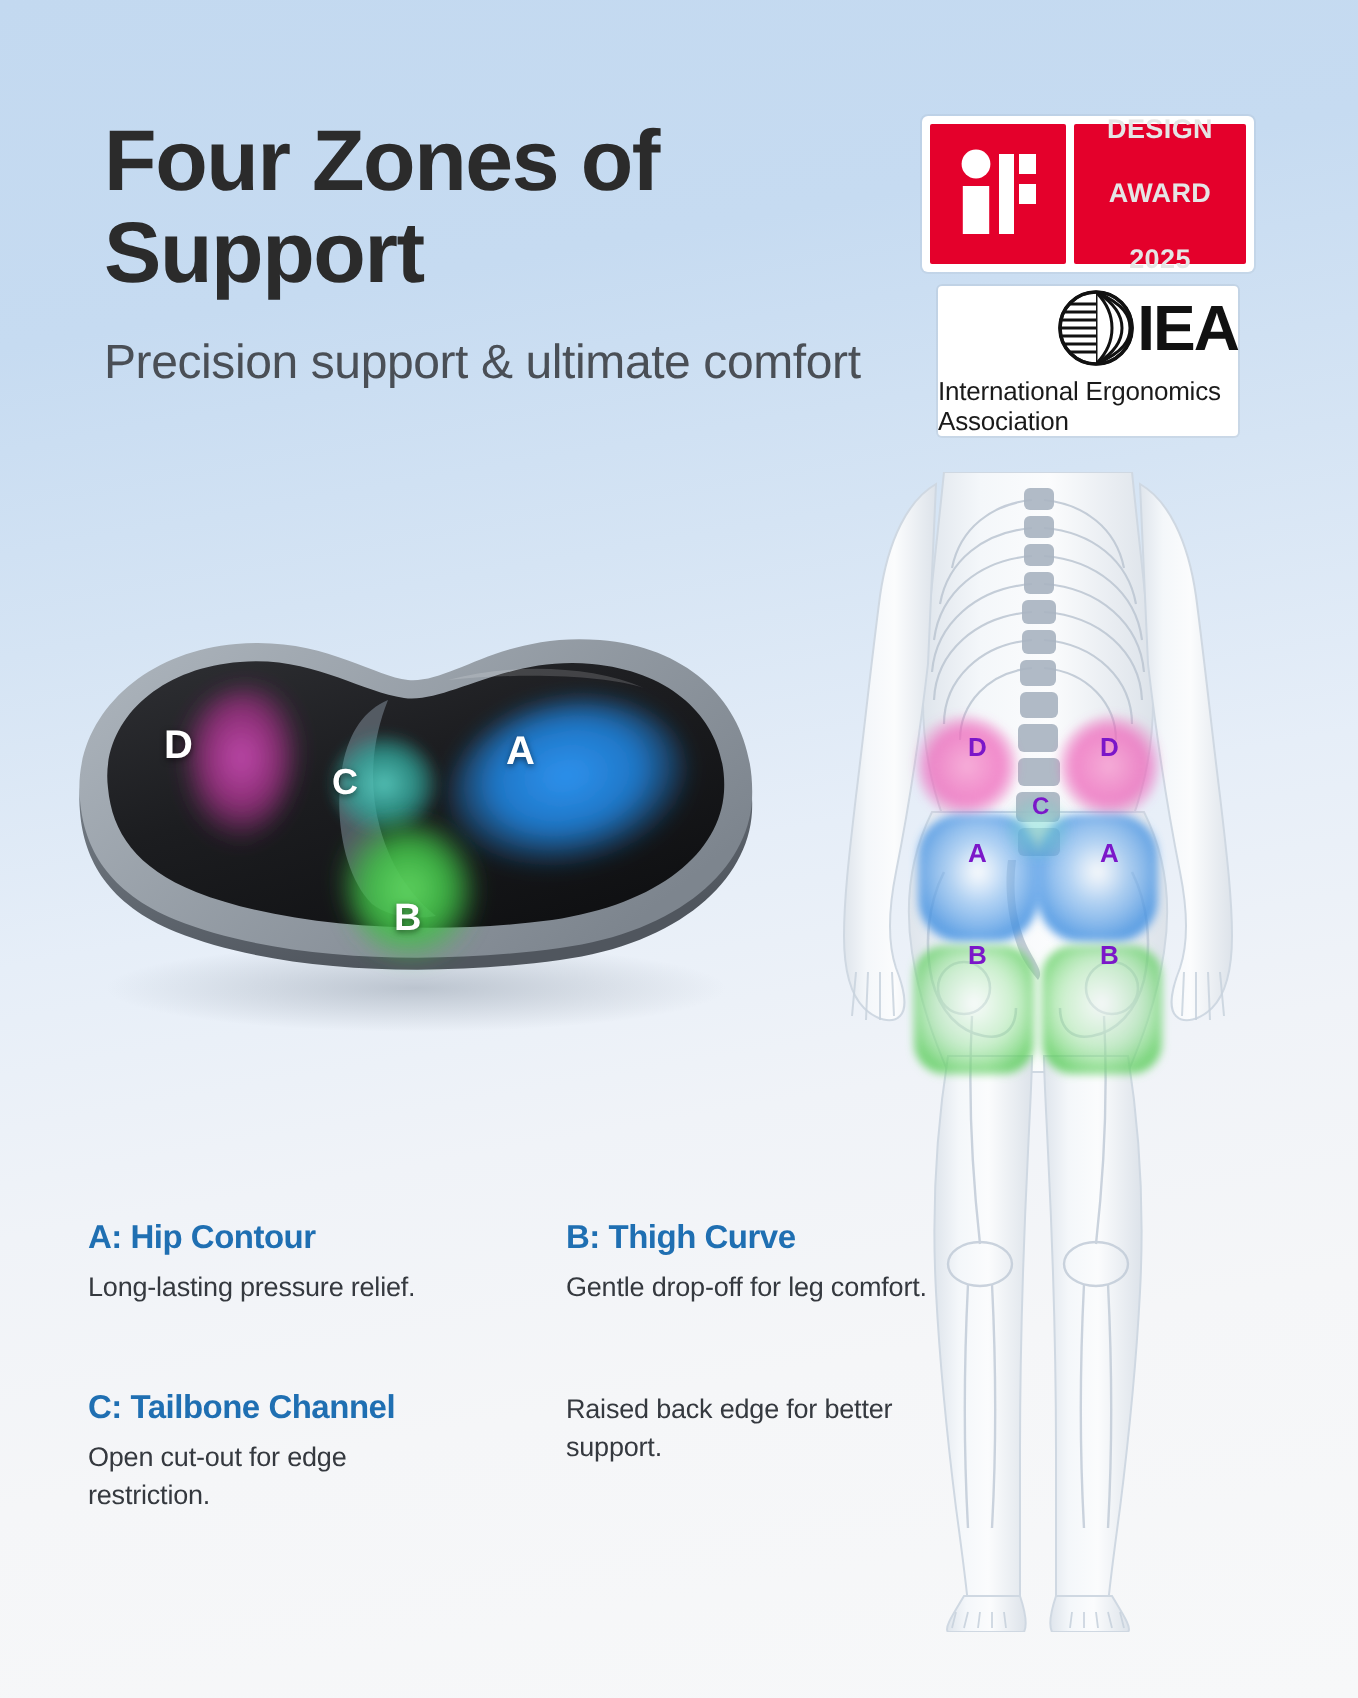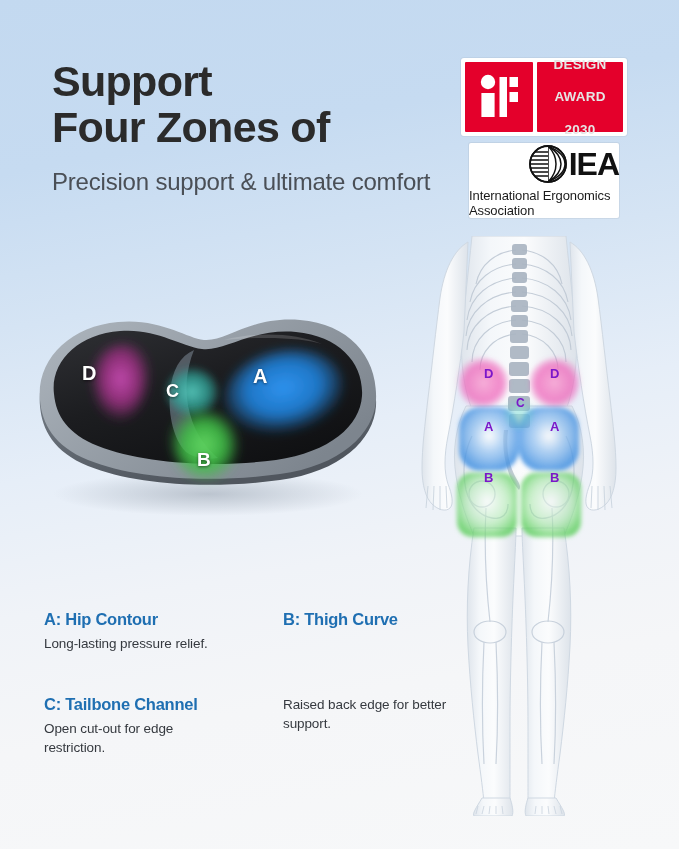--- a/index.html
+++ b/index.html
@@ -118,42 +118,42 @@
     letter-spacing:-0.1px; max-width:185px;
   }
 </style>
 </head>
 <body>
 
 <div id="page">
 
   <div id="header">
     <div class="title">
+      <div>Four Zones of</div>
       <div>Support</div>
-      <div>Four Zones of</div>
     </div>
     <div class="subtitle">Precision support &amp; ultimate comfort</div>
   </div>
 
   <div id="badges">
 
     <div class="if-badge">
       <div class="if-left">
         <svg class="if-logo" width="44" height="46" viewBox="0 0 44 46">
           <circle cx="11" cy="8" r="7.2" fill="#fff"></circle>
           <rect x="4.4" y="19" width="13.2" height="24" fill="#fff"></rect>
           <rect x="22.5" y="3" width="7.5" height="40" fill="#fff"></rect>
           <rect x="32.5" y="3" width="8.5" height="10" fill="#fff"></rect>
           <rect x="32.5" y="18" width="8.5" height="10" fill="#fff"></rect>
         </svg>
       </div>
       <div class="if-right">
         <span>DESIGN</span>
         <span>AWARD</span>
-        <span>2030</span>
+        <span>2025</span>
       </div>
     </div>
 
     <div class="iea-badge">
       <div class="iea-top">
         <svg width="40" height="40" viewBox="0 0 40 40">
           <defs>
             <clipPath id="gclip">
                 <circle cx="20" cy="20" r="18"></circle>
               </clipPath>
@@ -455,20 +455,21 @@
   <span class="anat-letter" id="al-b2">B</span>
 
   <div id="legend">
     <div class="legend-grid">
       <div class="legend-item">
         <div class="legend-head">A: Hip Contour</div>
         <div class="legend-desc">Long-lasting pressure relief.</div>
       </div>
       <div class="legend-item">
         <div class="legend-head">B: Thigh Curve</div>
+        <div class="legend-desc">Gentle drop-off for leg comfort.</div>
       </div>
       <div class="legend-item">
         <div class="legend-head">C: Tailbone Channel</div>
         <div class="legend-desc">Open cut-out for edge restriction.</div>
       </div>
       <div class="legend-item">
         <div class="legend-desc">Raised back edge for better support.</div>
       </div>
     </div>
   </div>

